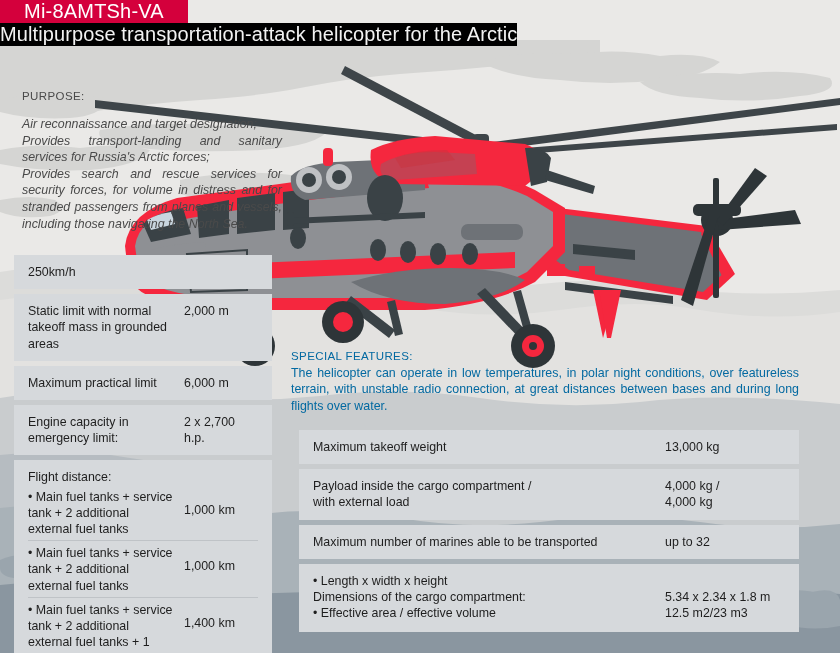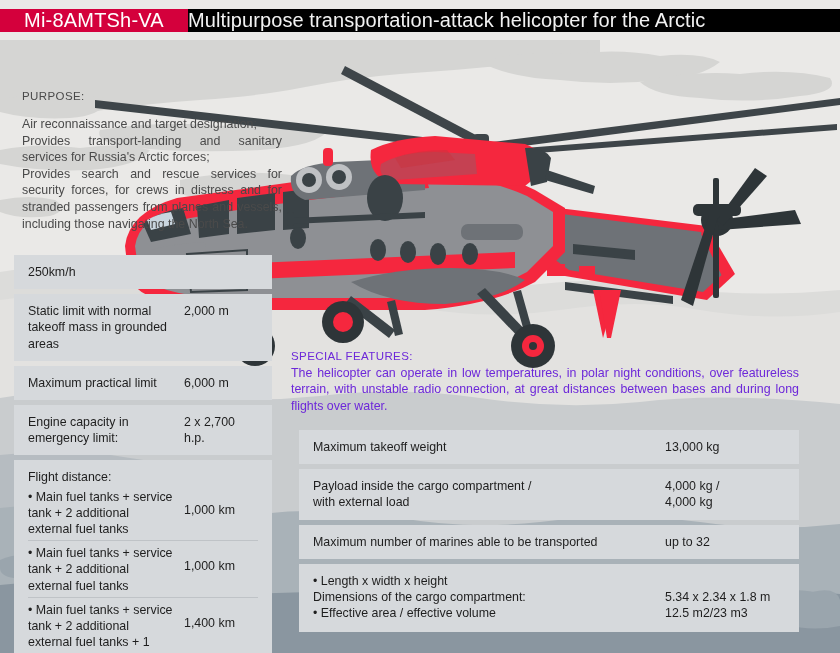--- a/index.html
+++ b/index.html
@@ -24,22 +24,23 @@
     left: 0; top: 0; width: 840px; height: 653px;
     background: #EAE9E7;
   }
 
   
   .header {
     position: absolute;
     left: 0; top: 0;
     width: 840px; height: 40px;
     display: flex;
-    align-items: center;
+    align-items: flex-start;
     z-index: 40;
+    flex-direction: column;
   }
   .header-badge {
     width: 188px;
     background: #D4003C;
     color: #ffffff;
     font-size: 20px;
     display: flex;
     align-items: center;
     justify-content: center;
     letter-spacing: .2px;
@@ -67,29 +68,30 @@
     font-size: 11.5px;
     letter-spacing: .4px;
     margin-bottom: 14px;
     color: #4A4A4A;
   }
   .purpose-body {
     font-size: 12.4px;
     line-height: 16.6px;
     text-align: justify;
     color: #4A4A4A;
+    font-style: italic;
   }
   .purpose-body p { margin: 0; }
 
   .features {
     position: absolute;
     left: 291px; top: 350px;
     width: 508px;
     z-index: 30;
-    color: #6d28d9;
+    color: #0369a1;
   }
   .features-label {
     font-size: 11.5px;
     letter-spacing: .4px;
     margin-bottom: 3px;
   }
   .features-body {
     font-size: 12.4px;
     line-height: 16.4px;
     text-align: justify;
@@ -302,21 +304,21 @@
   <div class="header">
     <div class="header-badge">Mi-8AMTSh-VA</div>
     <div class="header-title">Multipurpose transportation-attack helicopter for the Arctic</div>
   </div>
 
   <div class="purpose">
     <div class="purpose-label">PURPOSE:</div>
     <div class="purpose-body">
       <p>Air reconnaissance and target designation;</p>
       <p>Provides transport-landing and sanitary services for Russia's Arctic forces;</p>
-      <p>Provides search and rescue services for security forces, for crews in distress and for stranded passengers from planes and vessels, including those navigating the North Sea.</p>
+      <p>Provides search and rescue services for security forces, for volume in distress and for stranded passengers from planes and vessels, including those navigating the North Sea.</p>
     </div>
   </div>
 
   <div class="features">
     <div class="features-label">SPECIAL FEATURES:</div>
     <div class="features-body">The helicopter can operate in low temperatures, in polar night conditions, over featureless terrain, with unstable radio connection, at great distances between bases and during long flights over water.</div>
   </div>
 
   <div class="spec-table left">
 

